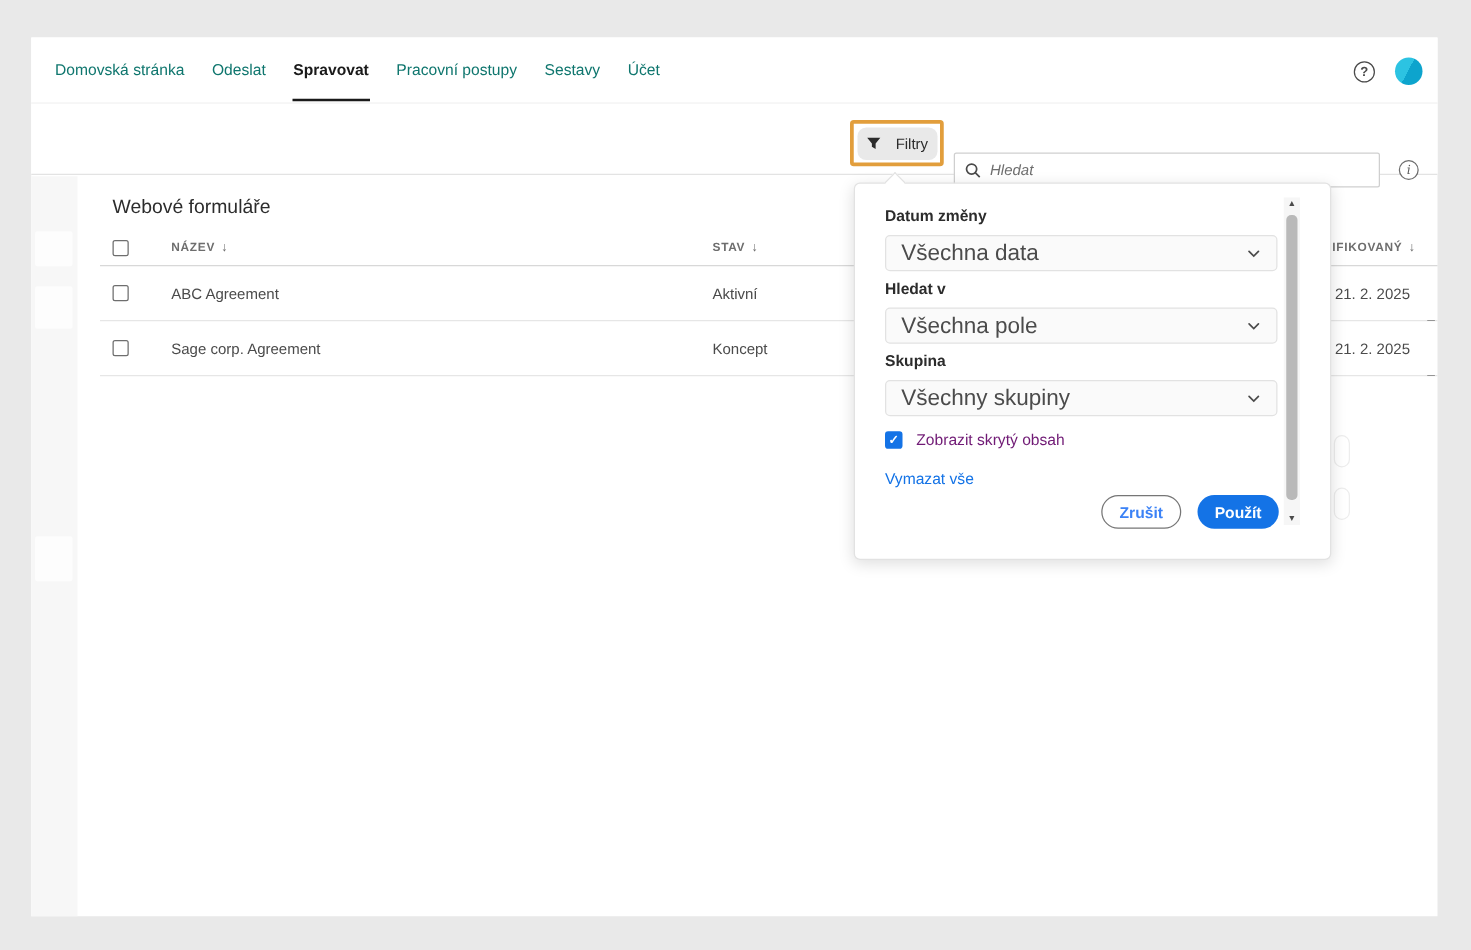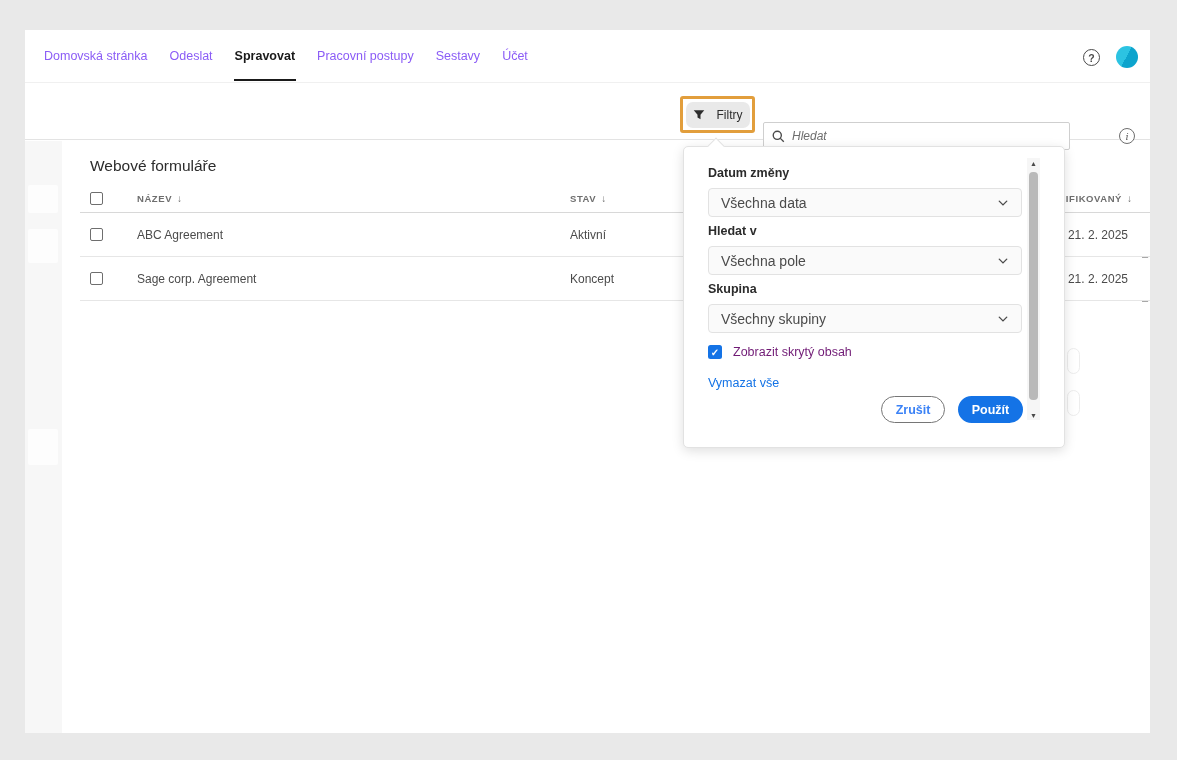--- a/index.html
+++ b/index.html
@@ -16,21 +16,21 @@
     background:#ffffff;
   }
 
   
   .nav {
     position:absolute; left:0; top:0; width:100%; height:53px;
     display:flex; align-items:center; padding-left:8px;
     border-bottom:1px solid #f0f0f0; background:#fff;
   }
   .nav-item {
-    position:relative; font-size:12.5px; color:#8b5cf6;
+    position:relative; font-size:12.5px; color:#0f766e;
     padding:0 11px; height:100%; display:flex; align-items:center; cursor:pointer;
   }
   .nav-item.active { font-weight:bold; color:#1a1a1a; }
   .nav-item.active::after {
     content:""; position:absolute; left:10px; right:10px; bottom:1px; height:2.5px; background:#1a1a1a;
   }
   .help-btn {
     position:absolute; left:1058px; top:19px; width:17px; height:17px; border-radius:50%;
     border:1.6px solid #4a4a4a; color:#4a4a4a; font-size:10.5px; font-weight:bold;
     display:flex; align-items:center; justify-content:center; cursor:pointer; background:#fff;
@@ -52,21 +52,21 @@
     display:flex; align-items:center; justify-content:center; z-index:5;
   }
   .filter-btn {
     width:64px; height:26px; background:#e9e9e9; border:none; border-radius:7px;
     display:flex; align-items:center; justify-content:center; gap:12px;
     font-size:12px; color:#2c2c2c; cursor:pointer;
     font-family:"Liberation Sans", sans-serif;
   }
   .filter-btn svg { display:block; }
   .search-box {
-    position:absolute; left:738px; top:39px; width:307px; height:28px;
+    position:absolute; left:738px; top:39px; width:341px; height:28px;
     border:1px solid #cfcfcf; border-radius:2px; background:#fff;
     display:flex; align-items:center; padding:0 8px; gap:7px;
   }
   .search-box input {
     border:none; outline:none; flex:1; font-size:12px; color:#323232; background:transparent;
     font-family:"Liberation Sans", sans-serif;
   }
   .search-box input::placeholder { font-style:italic; color:#6e6e6e; }
   .info-btn {
     position:absolute; left:1094px; top:45px; width:16px; height:16px; border-radius:50%;
@@ -136,21 +136,21 @@
     transform:rotate(45deg);
   }
   .p-label { position:absolute; left:24px; font-size:12.5px; font-weight:bold; color:#2c2c2c; }
   .p-label.l1 { top:19px; }
   .p-label.l2 { top:77px; }
   .p-label.l3 { top:135px; }
   .p-select {
     position:absolute; left:24px; width:314px; height:29px;
     background:#fafafa; border:1px solid #e2e2e2; border-radius:4px;
     display:flex; align-items:center; padding:0 12px;
-    font-size:14px; color:#4b4b4b; cursor:pointer;
+    font-size:18px; color:#4b4b4b; cursor:pointer;
   }
   .p-select.s1 { top:41px; }
   .p-select.s2 { top:99px; }
   .p-select.s3 { top:157px; }
   .p-select .chev { margin-left:auto; display:flex; }
   .p-checkbox-row { position:absolute; left:24px; top:198px; display:flex; align-items:center; gap:11px; cursor:pointer; }
   .p-checkbox {
     width:14px; height:14px; border-radius:2.5px; background:#1473E6;
     display:flex; align-items:center; justify-content:center;
     color:#fff; font-size:10px; font-weight:bold;

